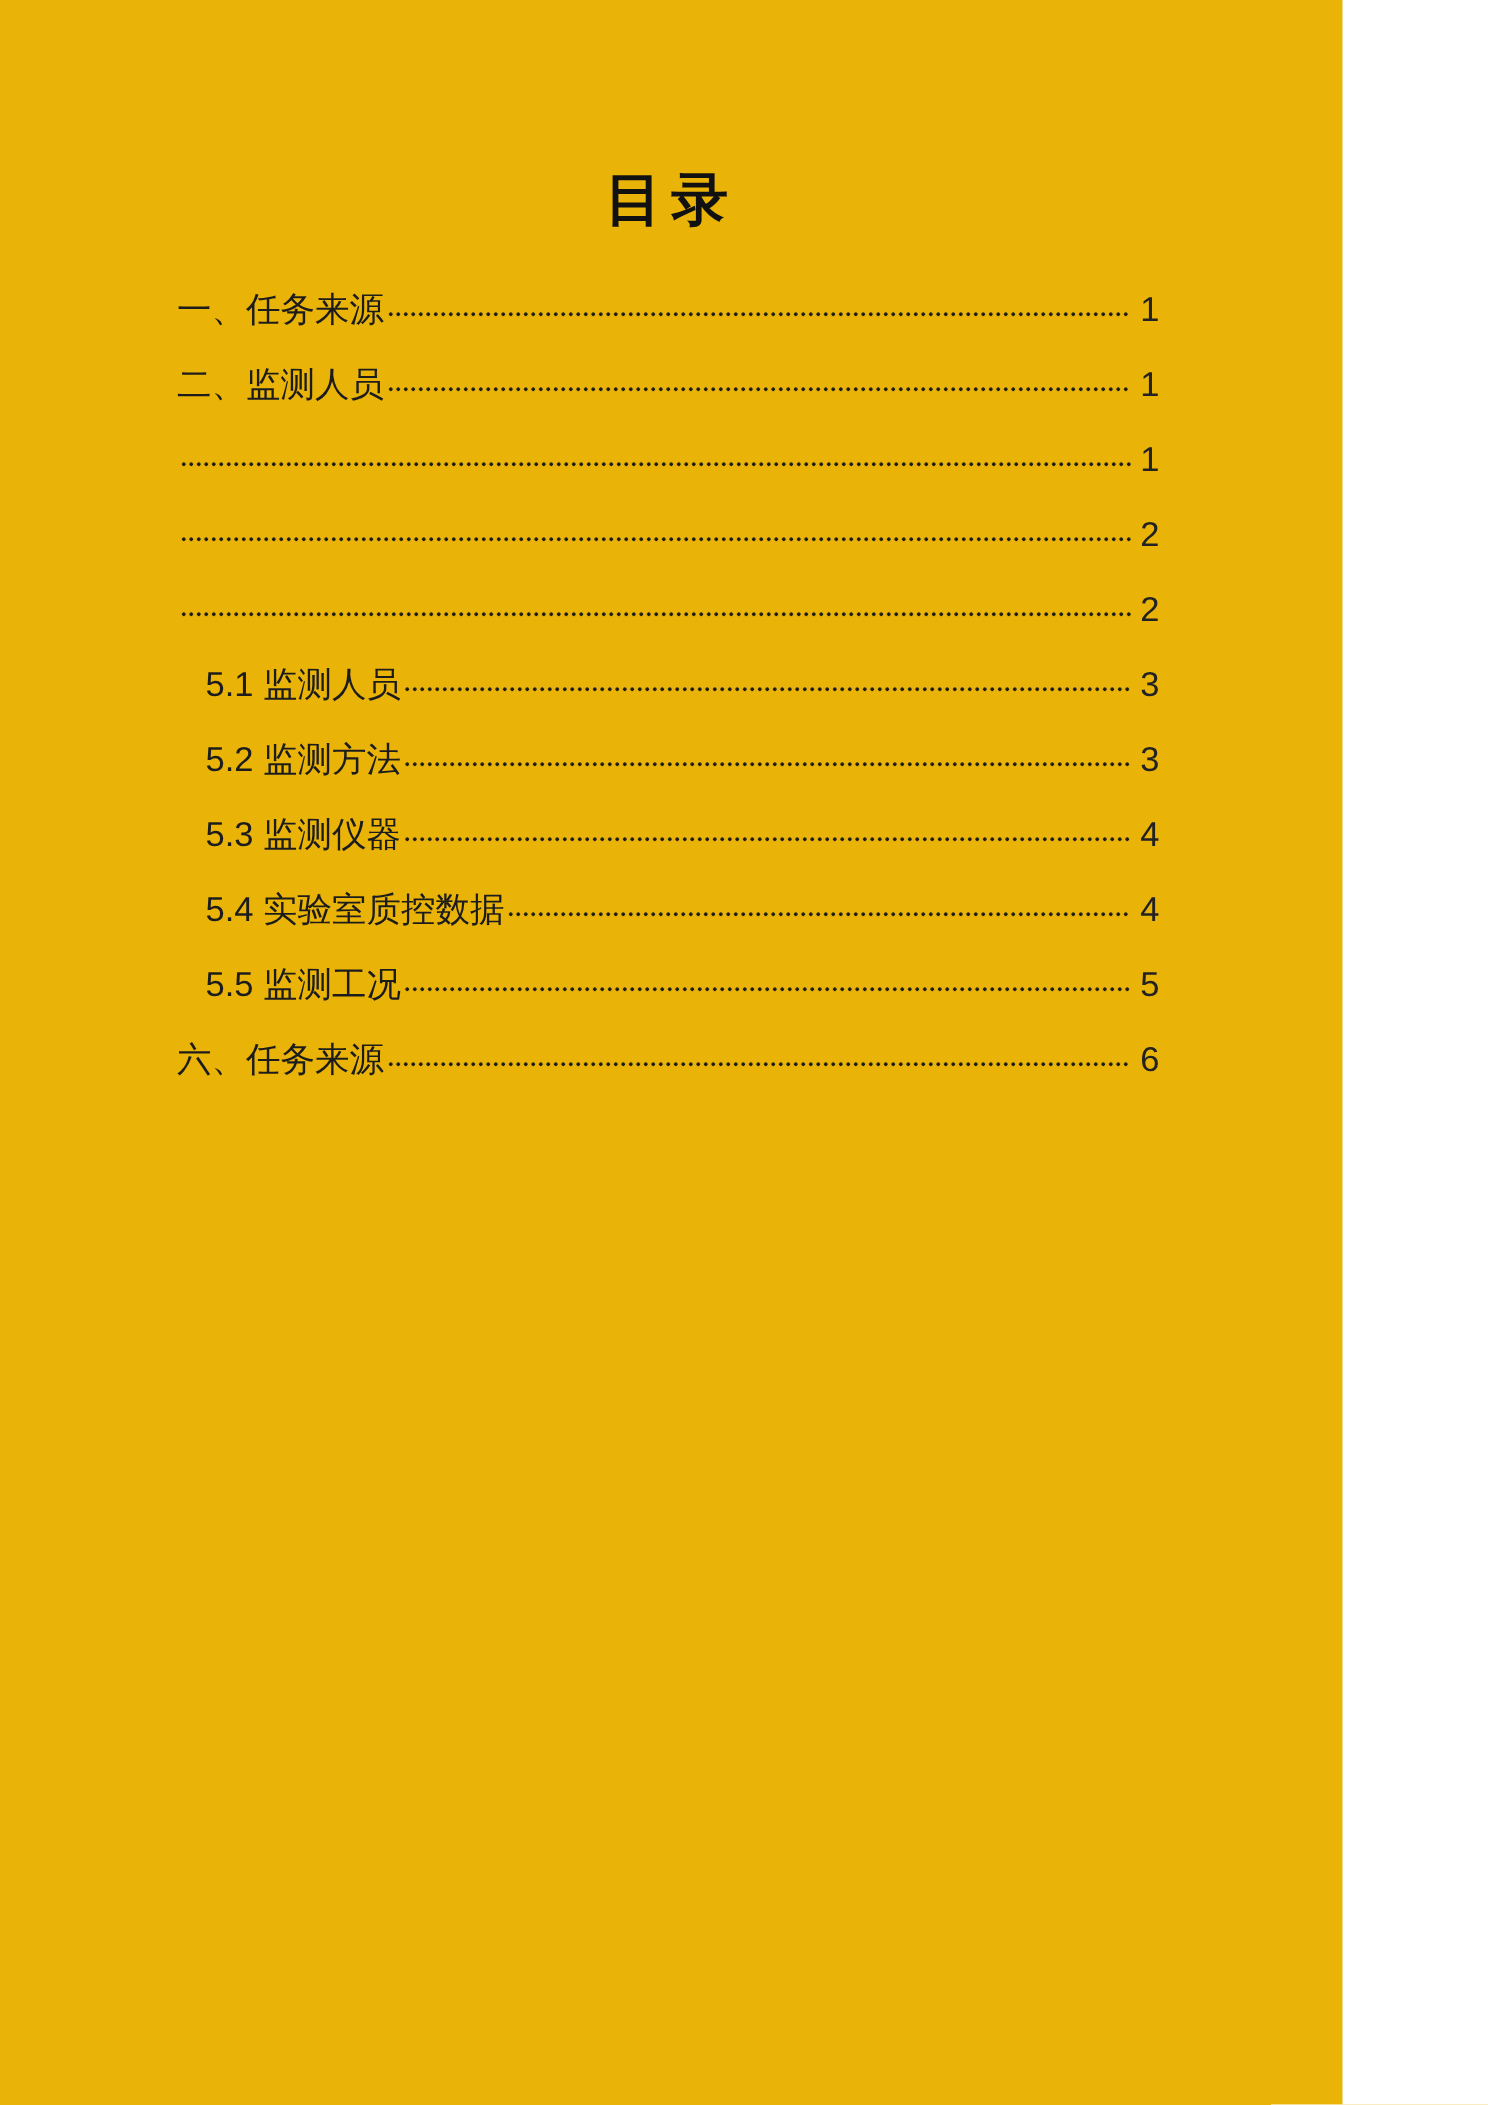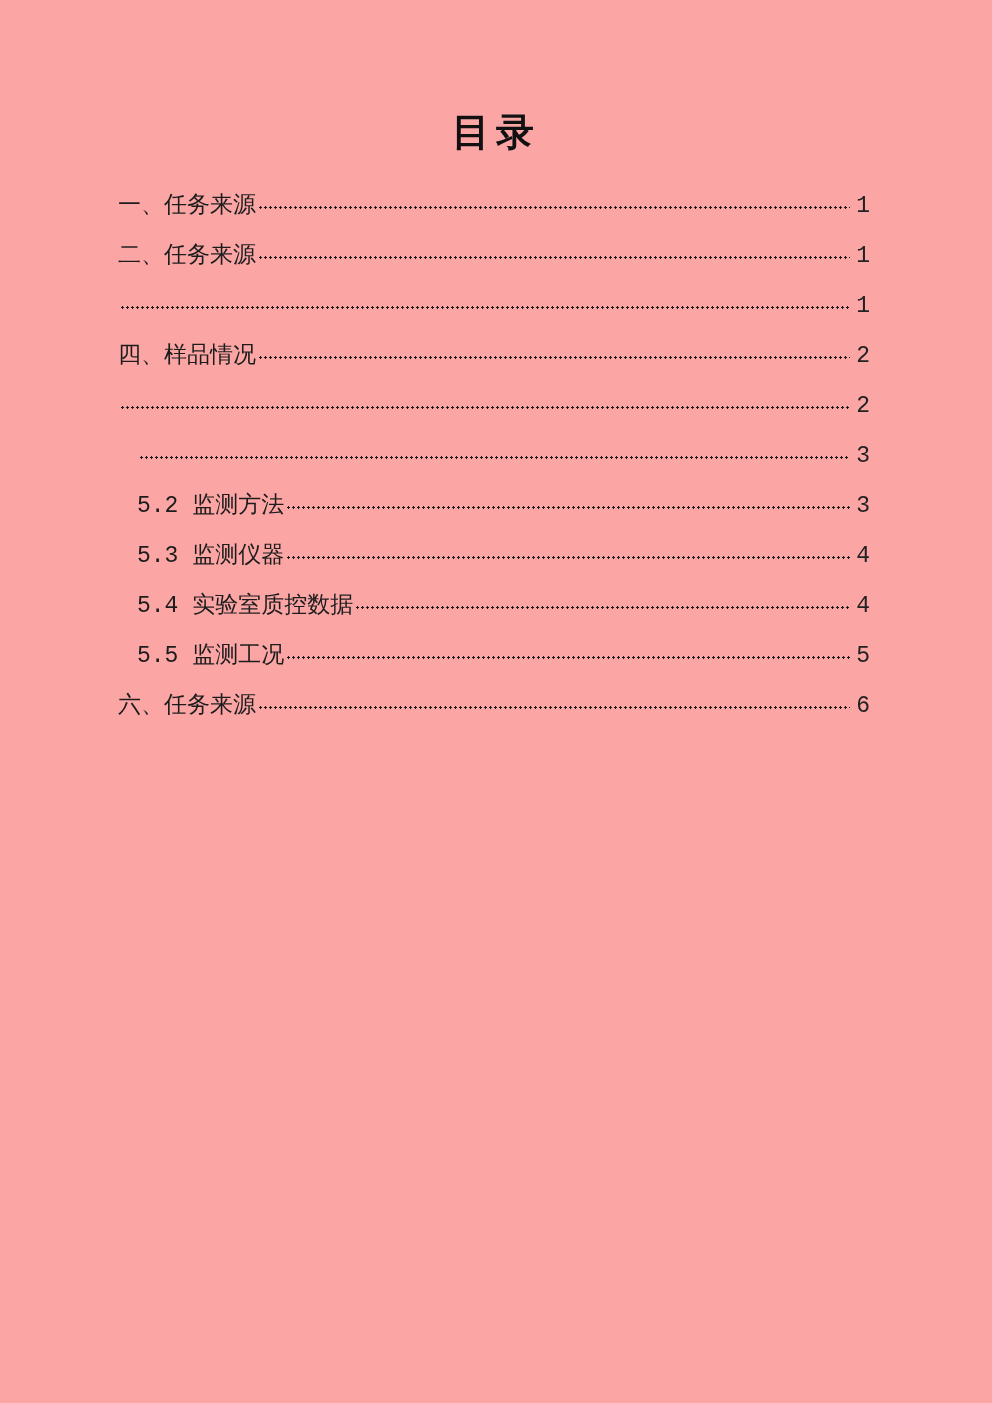--- a/index.html
+++ b/index.html
@@ -2,24 +2,24 @@
 <html><head>
 <meta charset="utf-8">
 <style>
   html, body {
     margin: 0;
     padding: 0;
     background: #ffffff;
   }
   .page {
     position: relative;
-    width: 992px;
+    width: 895px;
     height: 1403px;
-    background: #fca5a5;
-    font-family: Liberation Mono, monospace;
+    background: #eab308;
+    font-family: Liberation Sans, sans-serif;
     color: #1c1c1c;
     overflow: hidden;
   }
   .doc-title {
     margin: 0;
     padding-top: 112px;
     text-align: center;
     font-size: 38px;
     line-height: 1.2;
     font-weight: 600;
@@ -67,42 +67,42 @@
   <h1 class="doc-title">目录</h1>
 
   <div class="toc">
   <div class="toc-row">
     <span class="toc-label">一、任务来源</span>
     <span class="toc-leader"></span>
     <span class="toc-page-num">1</span>
   </div>
 
   <div class="toc-row">
-    <span class="toc-label">二、任务来源</span>
+    <span class="toc-label">二、监测人员</span>
     <span class="toc-leader"></span>
     <span class="toc-page-num">1</span>
   </div>
 
   <div class="toc-row">
     <span class="toc-leader"></span>
     <span class="toc-page-num">1</span>
   </div>
 
   <div class="toc-row">
-    <span class="toc-label">四、样品情况</span>
     <span class="toc-leader"></span>
     <span class="toc-page-num">2</span>
   </div>
 
   <div class="toc-row">
     <span class="toc-leader"></span>
     <span class="toc-page-num">2</span>
   </div>
 
   <div class="toc-row level-2">
+    <span class="toc-label">5.1 监测人员</span>
     <span class="toc-leader"></span>
     <span class="toc-page-num">3</span>
   </div>
 
   <div class="toc-row level-2">
     <span class="toc-label">5.2 监测方法</span>
     <span class="toc-leader"></span>
     <span class="toc-page-num">3</span>
   </div>
 

